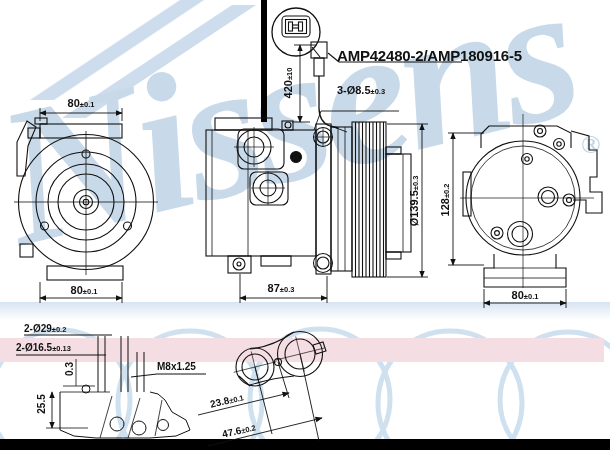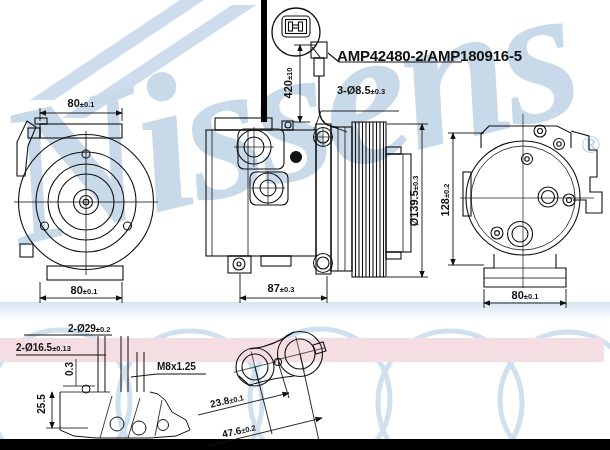--- a/index.html
+++ b/index.html
@@ -277,21 +277,21 @@
   </div>
   <div class="dim rot90" style="left:383px;top:194px;width:64px;">
     <span>Ø139.5</span><span class="tol">±0.3</span>
   </div>
   <div class="dim rot90" style="left:421px;top:193px;width:50px;">
     <span>128</span><span class="tol">±0.2</span>
   </div>
   <div class="dim" style="left:501px;top:289px;width:48px;">
     <span>80</span><span class="tol">±0.1</span>
   </div>
-  <div class="dim small" style="left:24px;top:323px;text-align:left;margin-left:44px;">
+  <div class="dim small" style="left:24px;top:323px;text-align:left;">
     <span>2-Ø29</span><span class="tol">±0.2</span>
   </div>
   <div class="dim small" style="left:16px;top:342px;text-align:right;">
     <span>2-Ø16.5</span><span class="tol">±0.13</span>
   </div>
   <div class="dim small rot90" style="left:58px;top:363px;width:24px;">
     <span>0.3</span>
   </div>
   <div class="dim small" style="left:157px;top:361px;text-align:center;">
     <span>M8x1.25</span>

